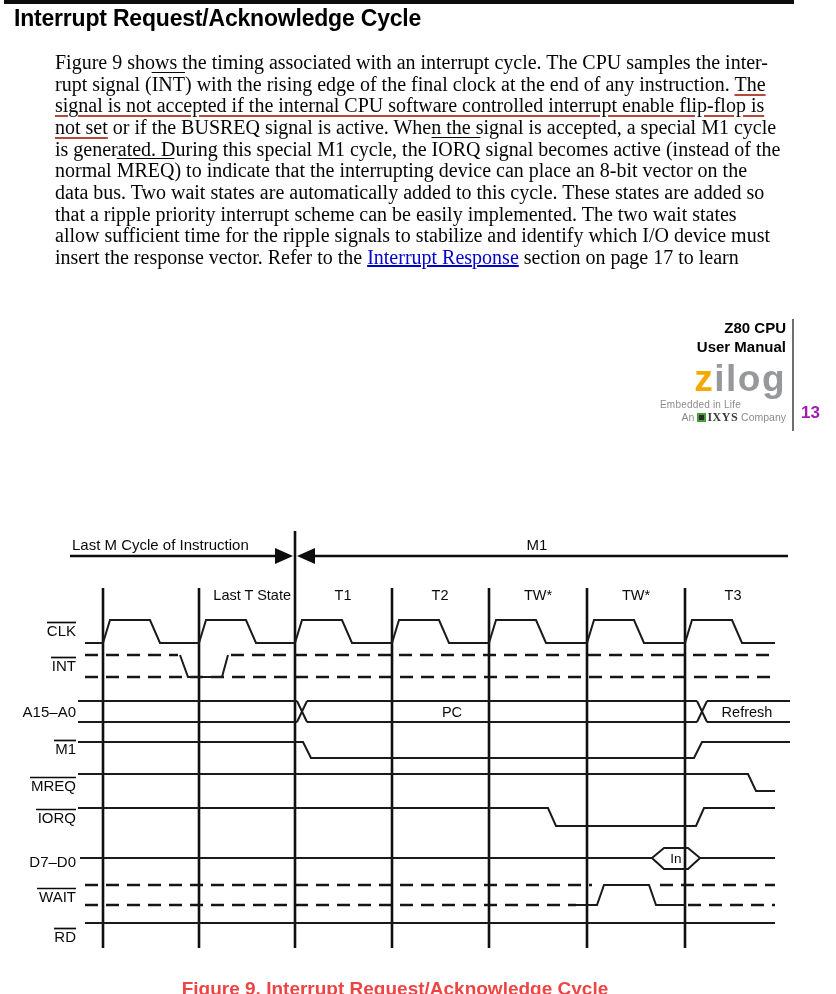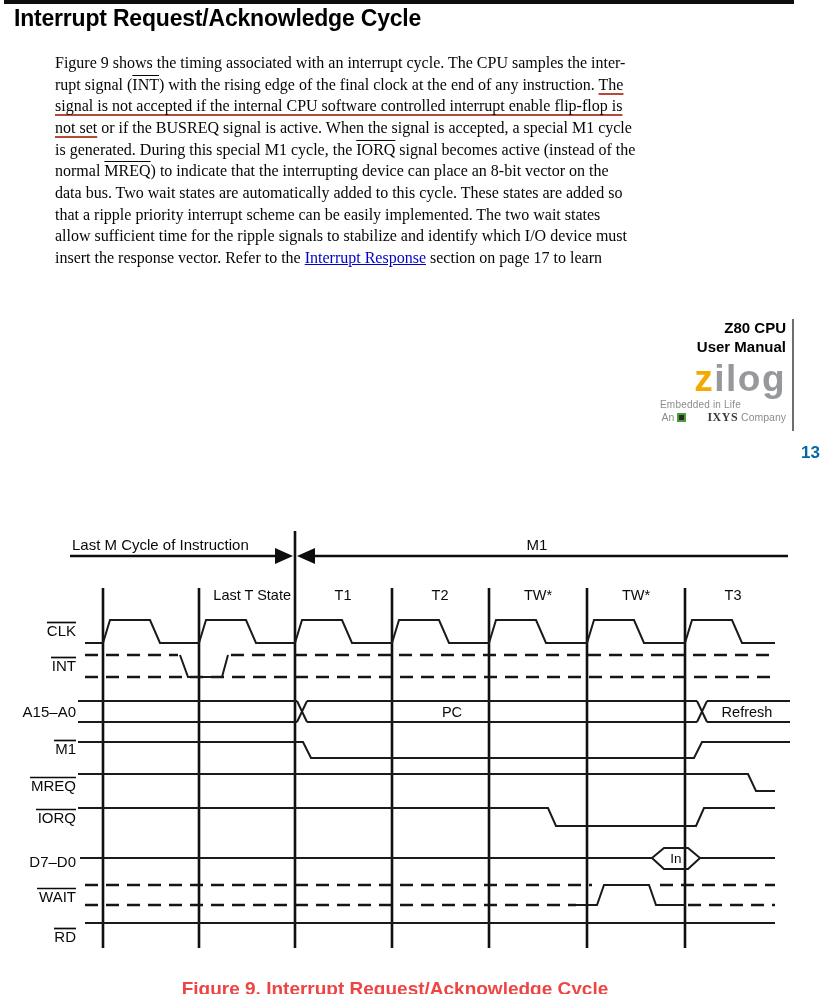--- a/index.html
+++ b/index.html
@@ -5,42 +5,42 @@
   html,body{margin:0;padding:0;background:#fff;}
   #canvas{position:relative;width:836px;height:994px;background:#fff;overflow:hidden;
           font-family:"Liberation Sans",sans-serif;color:#111;}
   .abs{position:absolute;}
 
   #top-artifact{left:4px;top:0;width:790px;height:4px;background:#0d0d0d;}
 
   #page-title{left:14px;top:5px;font-size:23px;font-weight:bold;letter-spacing:-0.2px;color:#000;}
 
   #body-paragraph{left:55px;top:52px;width:720px;
-      font-family:"Liberation Serif",serif;font-size:16px;line-height:21.65px;color:#050505;}
+      font-family:"Liberation Serif",serif;font-size:20px;line-height:21.65px;color:#050505;}
   .pline{white-space:nowrap;}
   .seg-plain{}
   .seg-overline{text-decoration:overline;text-decoration-thickness:1.4px;text-decoration-color:#050505;}
   .seg-redline{text-decoration:underline;text-decoration-color:#b5493a;
                text-decoration-thickness:1.5px;text-underline-offset:3px;}
   a.seg-link{color:#0000cc;text-decoration:underline;}
   .doc-title{font-size:15px;font-weight:bold;line-height:19px;color:#000;width:786px;text-align:right;}
   .doc-title div{position:relative;padding-left:8px;}
   #zilog-logo{left:694px;top:360px;width:92px;text-align:right;font-weight:600;
               font-size:37px;line-height:37px;letter-spacing:1.5px;}
   #zilog-logo .z{color:#f5a800;}
   #zilog-logo .rest{color:#97989b;}
   #logo-tagline{left:660px;top:399px;width:110px;font-size:10px;
                 color:#8c8c8c;letter-spacing:.2px;}
   #logo-company{left:600px;top:410px;width:186px;text-align:right;font-size:10.5px;color:#8c8c8c;}
   #logo-company .ixys{font-family:"Liberation Serif",serif;font-weight:bold;font-size:12px;
-                      color:#3c3c3c;letter-spacing:.5px;padding-left:20px;}
+                      color:#3c3c3c;letter-spacing:.5px;}
   .ixys-square{display:inline-block;width:5px;height:5px;border:2px solid #45a135;
                background:#2b2b2b;vertical-align:-1px;margin:0 1px 0 3px;}
   #header-rule{left:792px;top:319px;width:2px;height:112px;background:#6e6e6e;}
-  #page-number{left:801px;top:403px;font-size:17px;font-weight:bold;color:#0369a1;margin-top:40px;}
+  #page-number{left:801px;top:403px;font-size:17px;font-weight:bold;color:#a21caf;}
 
   #figure-caption{left:0;top:954px;width:790px;text-align:center;
                   font-size:19px;font-weight:bold;color:#ef4444;margin-top:24px;}
 
   svg text{font-family:"Liberation Sans",sans-serif;fill:#0a0a0a;}
   .wave{stroke:#1a1a1a;stroke-width:2;fill:none;}
   .dash{stroke:#151515;stroke-width:2.5;fill:none;stroke-dasharray:13 8;}
   .grid{stroke:#101010;stroke-width:2.6;}
   .arrowline{stroke:#0d0d0d;stroke-width:2.6;}
   .ovl{stroke:#0a0a0a;stroke-width:1.7;}

